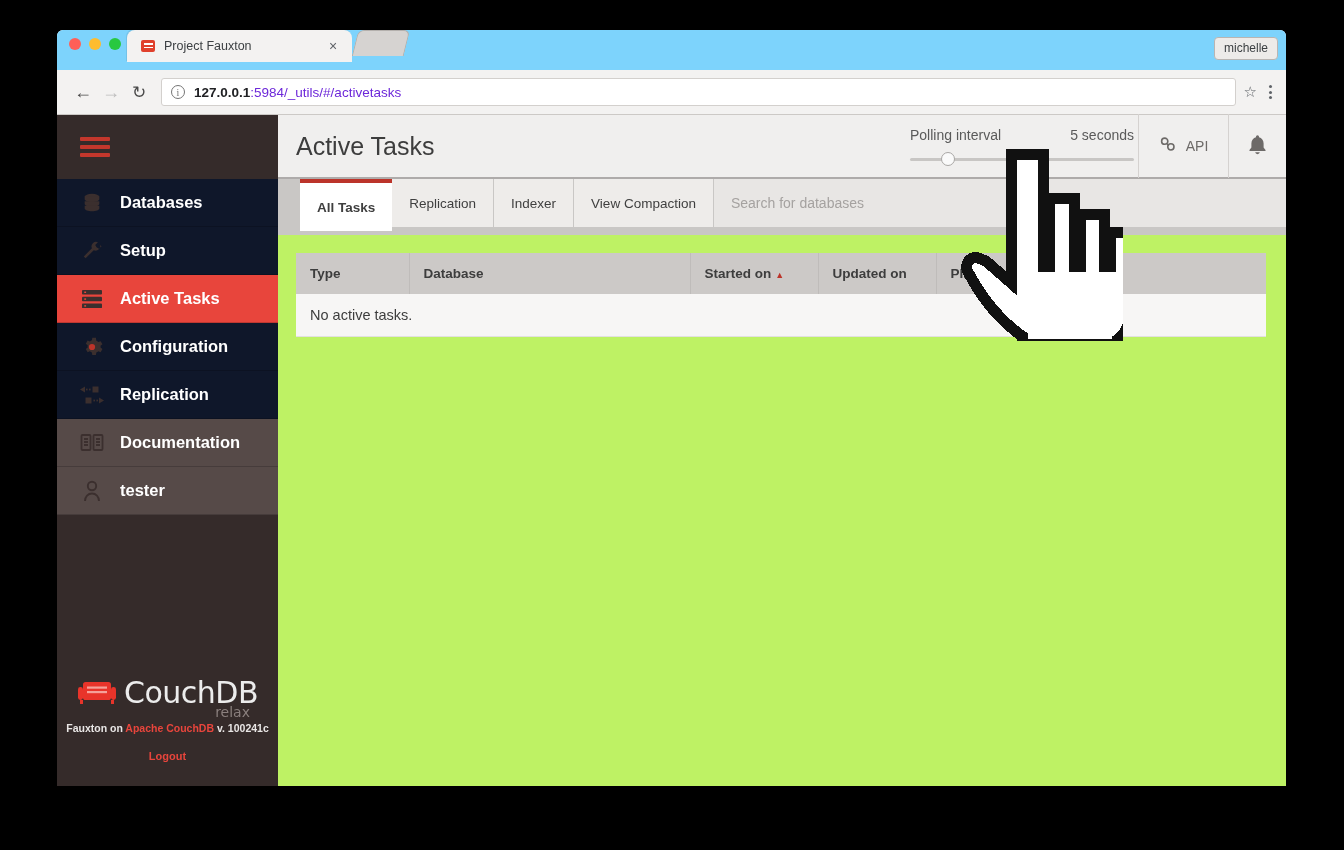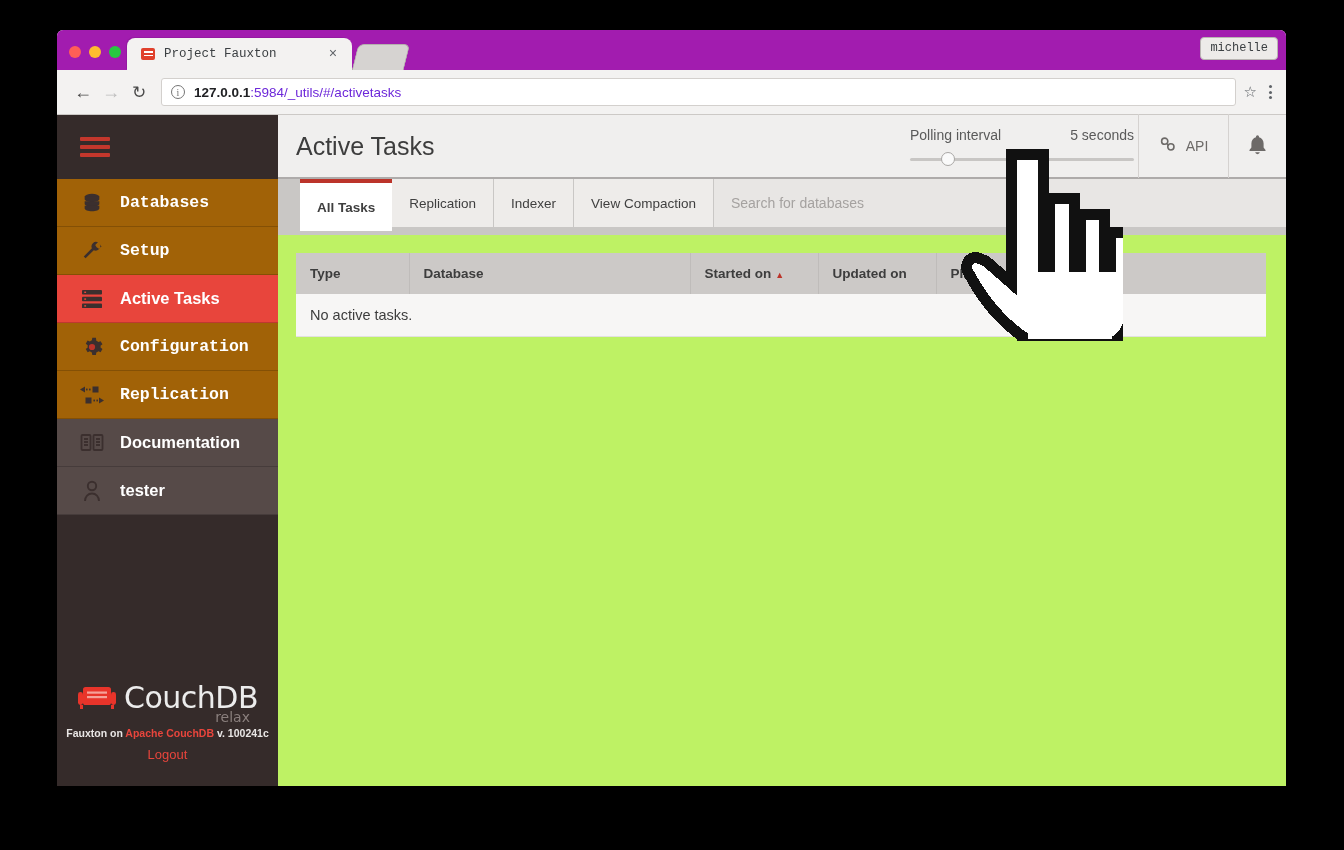--- a/index.html
+++ b/index.html
@@ -16,25 +16,23 @@
     left: 57px; top: 30px;
     width: 1229px; height: 756px;
     background: #fff;
     border-radius: 6px 6px 0 0;
     overflow: hidden;
   }
 
   
   .tab-strip {
     height: 40px;
-    background: #a21caf;
+    background: #7dd3fc;
     position: relative;
     display: flex;
-    align-items: flex-end;
-    font-family: Liberation Mono, monospace;
   }
   .traffic-lights {
     display: flex; align-items: center;
     gap: 8px;
     padding: 0 10px 12px 12px;
   }
   .dot { width: 12px; height: 12px; border-radius: 50%; }
   .dot.red { background: #ff5f57; }
   .dot.yellow { background: #febc2e; }
   .dot.green { background: #28c840; }
@@ -162,21 +160,21 @@
 
   .nav-item {
     height: 48px;
     display: flex; align-items: center;
     padding-left: 22px;
     color: #fff;
     font-size: 16.5px; font-weight: bold;
     cursor: pointer;
     border-bottom: 1px solid rgba(0,0,0,.18);
   }
-  .nav-item.red     { background: #a16207; font-family: Liberation Mono, monospace; }
+  .nav-item.red     { background: #0f172a; }
   .nav-item.active  { background: #e8453c; }
   .nav-item.gray    { background: #564a48; }
   .nav-ico {
     width: 26px; margin-right: 15px;
     display: flex; align-items: center; justify-content: center;
     flex: none; color: #3b2f2e;
   }
   .nav-item.gray .nav-ico { color: #3b2f2e; }
 
   .sidebar-fill { flex: 1; background: #352b2a; }
@@ -196,21 +194,21 @@
     font-family: "DejaVu Sans", sans-serif;
     letter-spacing: -0.5px; line-height: 1;
   }
   .relax {
     font-size: 14px; color: #8a7f7d;
     text-align: right; margin: -6px 28px 2px 0;
     font-family: "DejaVu Sans", sans-serif;
   }
   .footer-line { font-size: 10.5px; color: #e9e6e5; font-weight: bold; }
   .footer-line .lnk { color: #e8453c; }
-  .logout { font-size: 13px; color: #e8453c; font-weight: normal; cursor: pointer; display: block; margin-top: 8px;}
+  .logout { font-size: 11px; color: #e8453c; font-weight: bold; cursor: pointer; display: block; margin-top: 16px;}
 
   
   .main { flex: 1; display: flex; flex-direction: column; min-width: 0; }
 
   .page-header {
     height: 64px;
     background: #f0efee;
     border-bottom: 2px solid #aeabaa;
     display: flex; align-items: center;
     padding-left: 18px;

